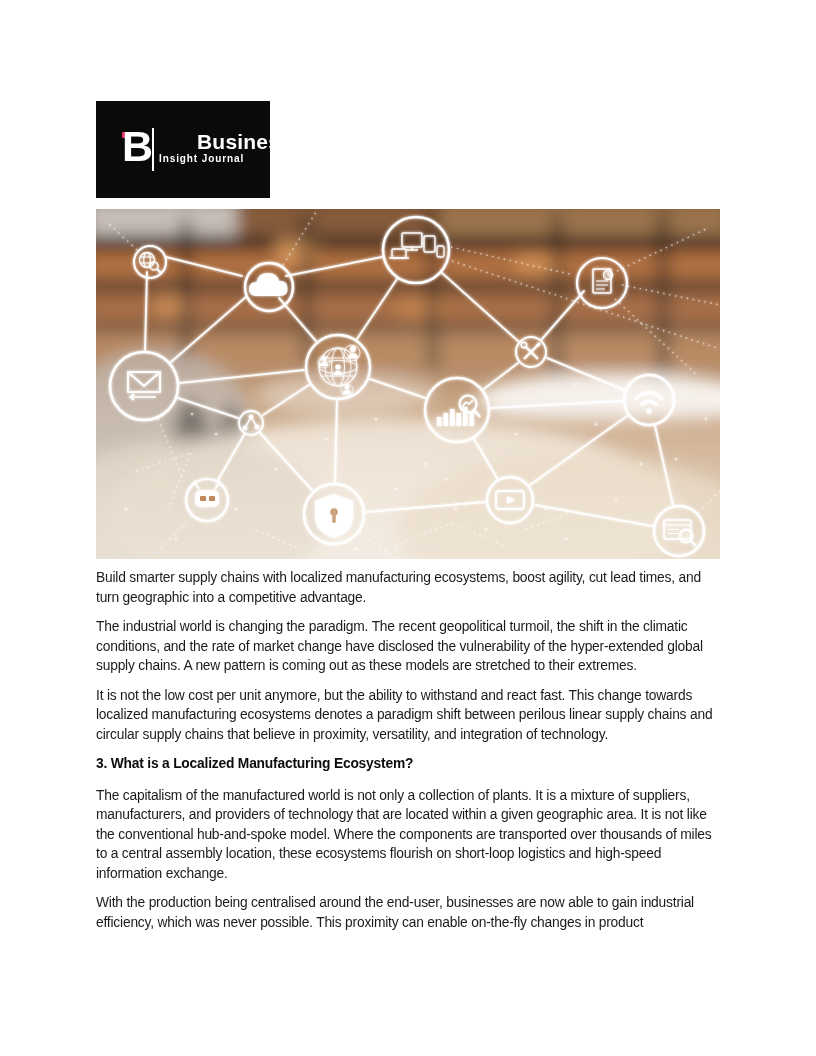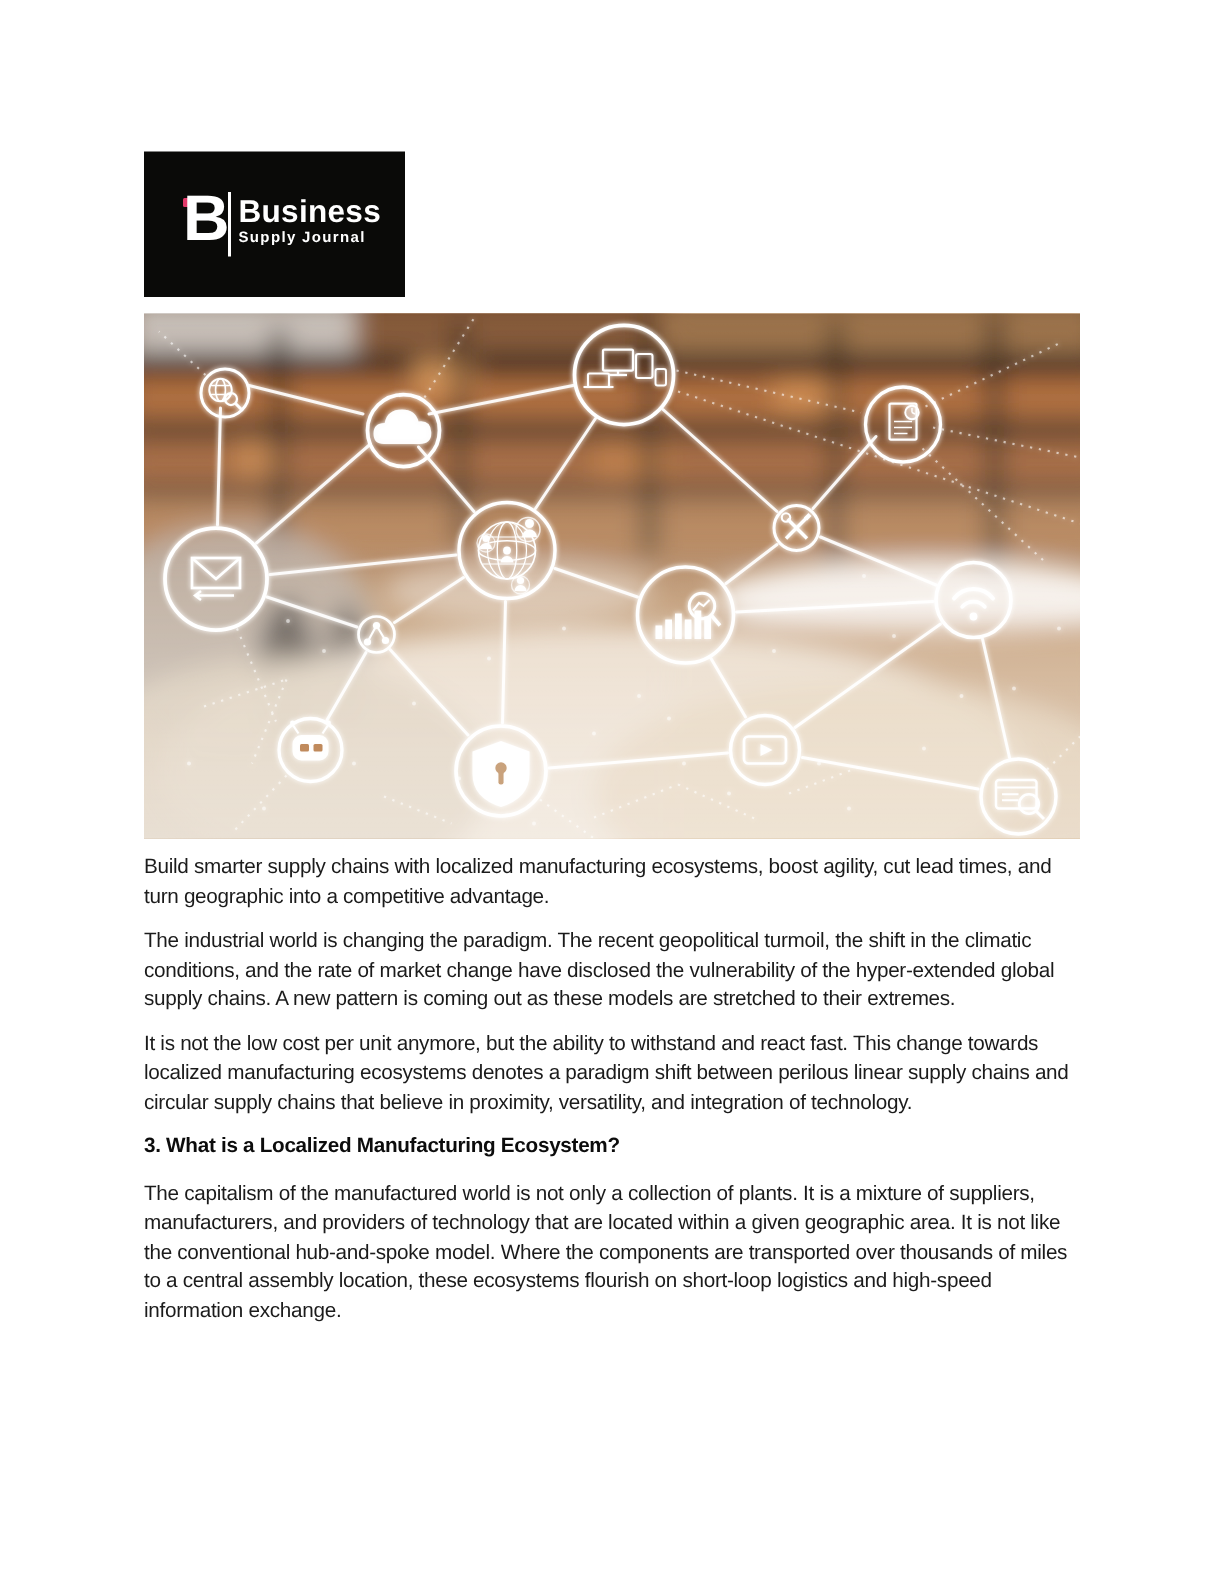--- a/index.html
+++ b/index.html
@@ -6,21 +6,21 @@
   body{width:816px;height:1056px;font-family:"Liberation Sans",sans-serif;}
   .page{position:relative;width:816px;height:1056px;background:#ffffff;overflow:hidden;}
 
   
   .masthead{position:absolute;left:96px;top:101px;width:624px;display:flex;align-items:flex-start;}
   .logo{position:relative;width:174px;height:97px;background:#0a0a08;flex:0 0 auto;}
   .logo-dot{position:absolute;left:26px;top:31px;width:6px;height:6px;background:#e23a6a;border-radius:1px;}
   .logo-b{position:absolute;left:26px;top:24px;font-size:43px;font-weight:bold;color:#ffffff;line-height:1;letter-spacing:-1px;}
   .logo-divider{position:absolute;left:56px;top:27px;width:2px;height:43px;background:#ffffff;}
   .logo-text{position:absolute;left:63px;top:30px;color:#ffffff;}
-  .logo-line1{display:block;font-size:21px;font-weight:bold;line-height:22px;letter-spacing:0.2px;}
+  .logo-line1{display:block;font-size:21px;font-weight:bold;line-height:22px;letter-spacing:0.2px;margin-left:38px;}
   .logo-line2{display:block;font-size:10px;font-weight:bold;line-height:12px;letter-spacing:0.9px;}
   .title{margin:-6px 0 0 17px;font-size:30px;line-height:36.5px;font-weight:bold;color:#050505;white-space:pre-line;letter-spacing:-0.3px;}
 
   
   .hero{position:absolute;left:96px;top:209px;width:624px;height:350px;margin:0;}
   .hero svg{display:block;}
 
   
   .article{position:absolute;left:96px;top:568px;width:627px;color:#1b1b1b;font-size:13.8px;line-height:19.5px;letter-spacing:-0.2px;}
   .article p{margin:0 0 10px 0;}
@@ -31,21 +31,21 @@
 
 <div class="page">
 
   <header class="masthead">
     <div class="logo">
       <span class="logo-dot"></span>
       <span class="logo-b">B</span>
       <span class="logo-divider"></span>
       <span class="logo-text">
         <span class="logo-line1">Business</span>
-        <span class="logo-line2">Supply Journal</span>
+        <span class="logo-line2">Insight Journal</span>
       </span>
     </div>
   </header>
 
   <figure class="hero">
     <svg viewBox="0 0 624 350" width="624" height="350" role="img">
       <defs>
         <linearGradient id="bgGrad" x1="0" y1="0" x2="0" y2="1">
           <stop offset="0" stop-color="#5a3d27"></stop>
           <stop offset="0.18" stop-color="#6e4527"></stop>
@@ -319,15 +319,16 @@
       </g>
     </svg>
   </figure>
 
   <main class="article">
     <p>Build smarter supply chains with localized manufacturing ecosystems, boost agility, cut lead times, and turn geographic into a competitive advantage.</p>
     <p>The industrial world is changing the paradigm. The recent geopolitical turmoil, the shift in the climatic conditions, and the rate of market change have disclosed the vulnerability of the hyper-extended global supply chains. A new pattern is coming out as these models are stretched to their extremes.</p>
     <p>It is not the low cost per unit anymore, but the ability to withstand and react fast. This change towards localized manufacturing ecosystems denotes a paradigm shift between perilous linear supply chains and circular supply chains that believe in proximity, versatility, and integration of technology.</p>
     <h2>3. What is a Localized Manufacturing Ecosystem?</h2>
     <p>The capitalism of the manufactured world is not only a collection of plants. It is a mixture of suppliers, manufacturers, and providers of technology that are located within a given geographic area. It is not like the conventional hub-and-spoke model. Where the components are transported over thousands of miles to a central assembly location, these ecosystems flourish on short-loop logistics and high-speed information exchange.</p>
+    <p>With the production being centralised around the end-user, businesses are now able to gain industrial efficiency, which was never possible. This proximity can enable on-the-fly changes in product</p>
   </main>
 
 </div>
 
 </body></html>

